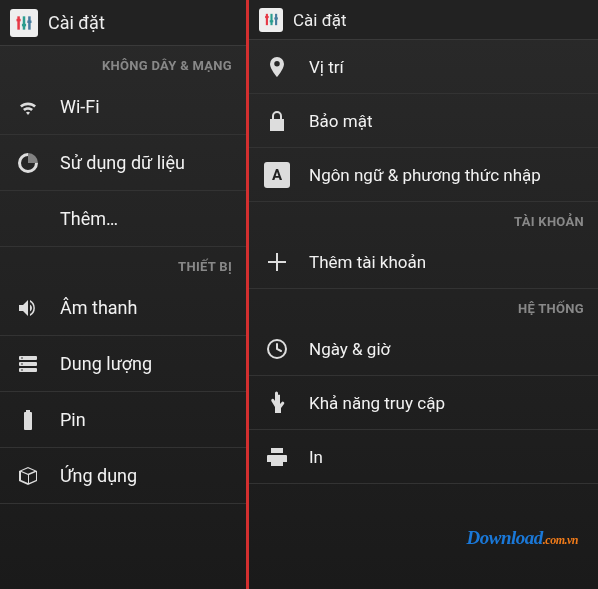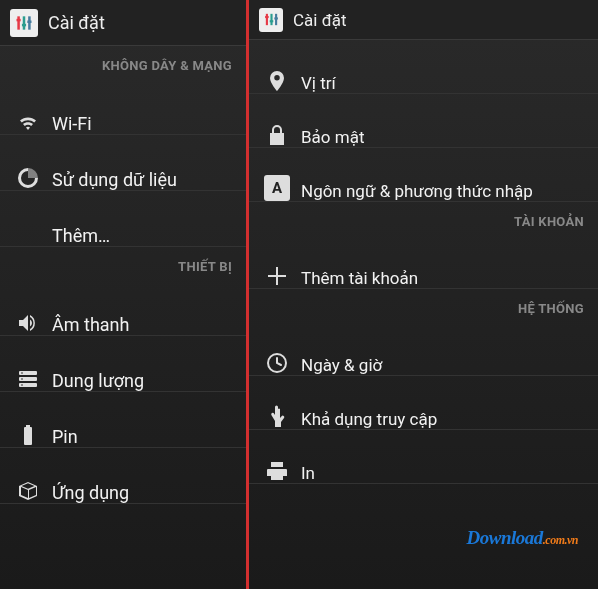--- a/index.html
+++ b/index.html
@@ -48,27 +48,27 @@
 .section-header {
   font-size: 13px;
   font-weight: bold;
   color: #888;
   padding: 12px 14px 6px 14px;
   letter-spacing: 0.3px;
   text-align: right;
 }
 .item {
   display: flex;
-  align-items: flex-end;
+  align-items: center;
   height: 56px;
   padding: 0 14px;
   border-bottom: 1px solid #333;
   font-size: 18px;
   color: #f2f2f2;
-  gap: 10px;
+  gap: 18px;
 }
 .panel.right .item { height: 54px; font-size: 17px; }
 .item .icon-slot {
   width: 28px;
   display: flex;
   align-items: center;
   justify-content: center;
   flex-shrink: 0;
 }
 .item .icon-slot svg { width: 24px; height: 24px; fill: #ddd; }
@@ -245,21 +245,21 @@
     </span>
     <span>Ngày &amp; giờ</span>
   </div>
 
   <div class="item">
     <span class="icon-slot">
       <svg viewBox="0 0 24 24">
           <path d="M13 2a1.5 1.5 0 0 0-3 0v8l-1-1.5a1.5 1.5 0 1 0-2.5 1.7L10 16v6h6v-5l3-4a1.5 1.5 0 0 0-2.4-1.8L15 13V4a1.5 1.5 0 0 0-2 0v6V2z"></path>
         </svg>
     </span>
-    <span>Khả dụng truy cập</span>
+    <span>Khả năng truy cập</span>
   </div>
 
   <div class="item">
     <span class="icon-slot">
       <svg viewBox="0 0 24 24">
           <path d="M6 3h12v5H6V3zm-3 7h18a1 1 0 0 1 1 1v6h-4v4H6v-4H2v-6a1 1 0 0 1 1-1zm5 6h8v4H8v-4z"></path>
         </svg>
     </span>
     <span>In</span>
   </div>

